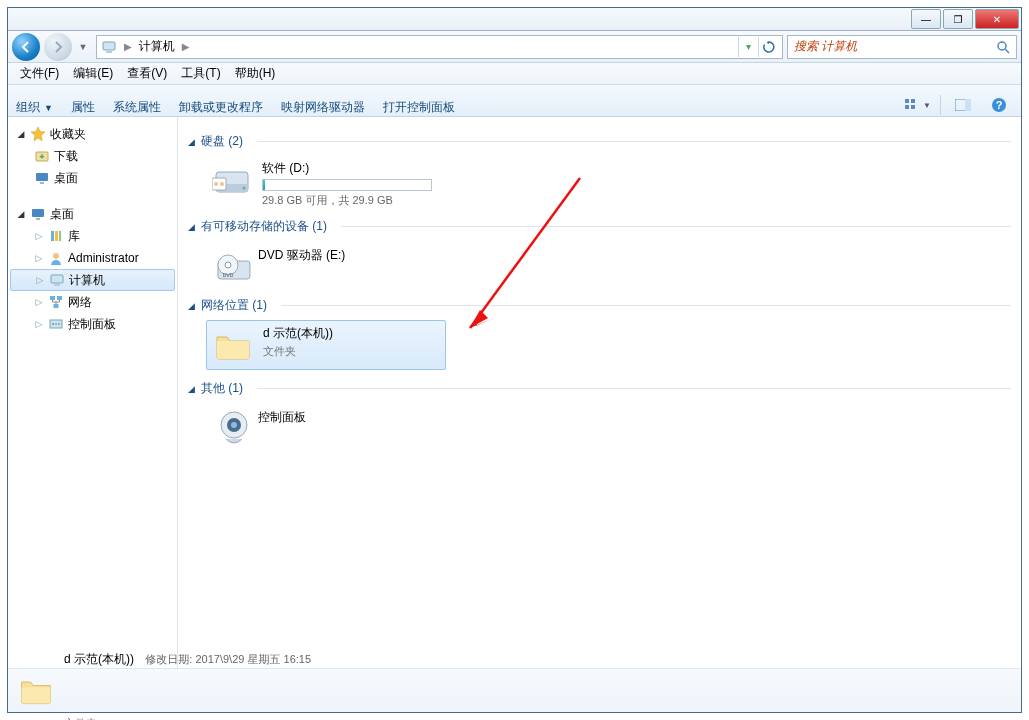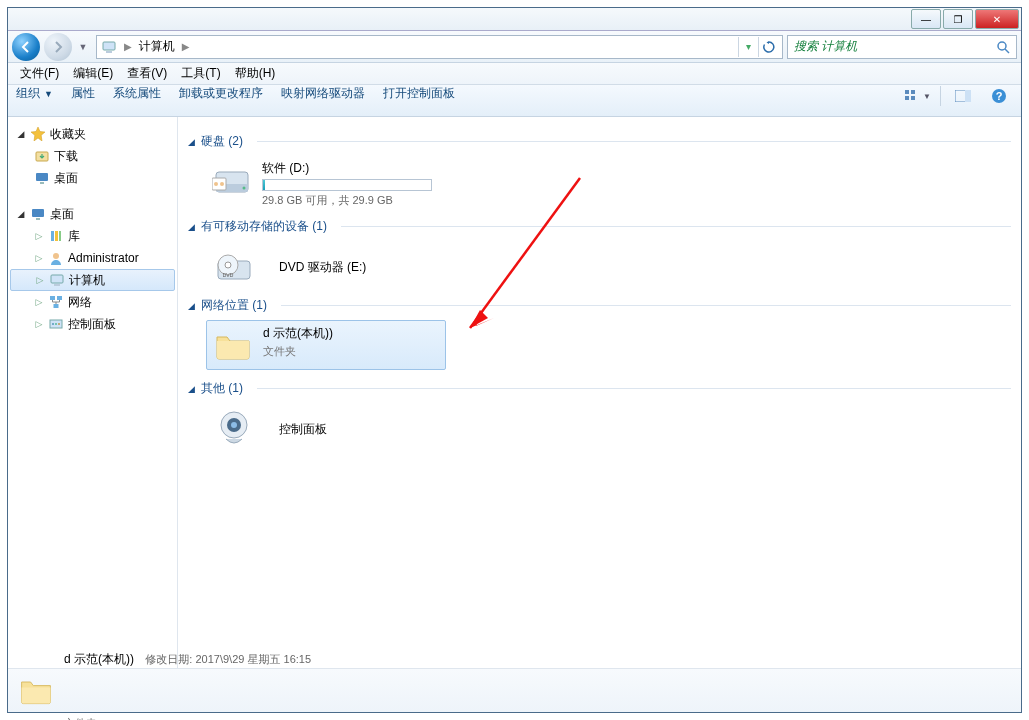--- a/index.html
+++ b/index.html
@@ -17,29 +17,29 @@
 .navrow { height: 32px; background: linear-gradient(#f7fafd,#e9f1f8); display: flex; align-items: center; padding: 0 4px; gap: 4px; border-bottom: 1px solid #c6d4e2; }
 .nav-back, .nav-fwd { width: 28px; height: 28px; border-radius: 50%; display: flex; align-items: center; justify-content: center; }
 .nav-back { background: radial-gradient(circle at 35% 30%, #8fd2ff, #1a7fc9 60%, #0a5a94); color: #fff; }
 .nav-fwd { background: radial-gradient(circle at 35% 30%, #eef4fa, #cfdbe7 60%, #b1c3d4); color: #99a; }
 .nav-drop { width: 14px; height: 22px; display: flex; align-items: center; justify-content: center; color: #667; font-size: 9px; }
 .addressbar { flex: 1; height: 24px; border: 1px solid #a7b8c9; background: #fff; display: flex; align-items: center; padding: 0 4px; font-size: 12px; gap: 6px; margin-left: 2px; }
 .addr-icon { width: 16px; height: 16px; display: inline-flex; align-items: center; justify-content: center; }
 .addr-sep { color: #888; font-size: 10px; margin: 0 1px; }
 .addr-end { margin-left: auto; display: flex; }
 .addr-endbtn { width: 20px; height: 20px; border-left: 1px solid #cbd6e2; display: flex; align-items: center; justify-content: center; font-size: 10px; color: #4a6; }
-.searchbox { width: 230px; height: 24px; border: 1px solid #a7b8c9; background: #fff; display: flex; align-items: center; padding: 0 6px; font-size: 12px; color: #15803d; font-style: italic; }
+.searchbox { width: 230px; height: 24px; border: 1px solid #a7b8c9; background: #fff; display: flex; align-items: center; padding: 0 6px; font-size: 12px; color: #c2410c; font-style: italic; }
 .searchbox svg { margin-left: auto; }
 
 
 .menubar { height: 22px; background: linear-gradient(#f7fafd,#eef4fa); border-bottom: 1px solid #d1dce7; display: flex; align-items: center; padding: 0 6px; gap: 2px; font-size: 12px; }
 .menubar span { padding: 2px 6px; cursor: pointer; }
 
 
-.toolbar { height: 32px; background: linear-gradient(#f4f9fe,#e4eff9); border-bottom: 1px solid #c6d4e2; display: flex; align-items: flex-start; padding: 0 8px; gap: 18px; font-size: 12px; color: #154a7b; }
+.toolbar { height: 32px; background: linear-gradient(#f4f9fe,#e4eff9); border-bottom: 1px solid #c6d4e2; display: flex; align-items: flex-end; padding: 0 8px; gap: 18px; font-size: 12px; color: #154a7b; }
 .tb-item { display: flex; align-items: center; gap: 4px; cursor: pointer; }
 .tb-right { margin-left: auto; display: flex; gap: 8px; align-items: center; }
 .tb-iconbtn { width: 28px; height: 22px; border: 1px solid transparent; display: flex; align-items: center; justify-content: center; border-radius: 2px; }
 .tb-sep-v { width: 1px; height: 20px; background: #c6d4e2; }
 
 
 .body { flex: 1; display: flex; min-height: 0; }
 .sidebar { width: 170px; border-right: 1px solid #dfe6ee; background: #fff; padding-top: 6px; font-size: 12px; overflow: auto; }
 .tree-group { margin-bottom: 14px; }
 .tree-row { display: flex; align-items: center; height: 22px; padding-left: 8px; gap: 4px; cursor: pointer; }
@@ -54,21 +54,21 @@
 .group-hdr { display: flex; align-items: center; gap: 6px; font-size: 12px; color: #1a4f8a; margin: 4px 0 6px 0; cursor: pointer; }
 .group-hdr::after { content: ""; flex: 1; height: 1px; background: #dce5ef; margin-left: 8px; }
 .drive-row { display: flex; gap: 20px; margin-left: 18px; margin-bottom: 6px; }
 .drive { display: flex; gap: 8px; align-items: flex-start; width: 240px; font-size: 12px; padding: 4px; }
 .drive.selected { background: linear-gradient(#eaf4fd,#d8eafb); border: 1px solid #9cc3e8; border-radius: 2px; }
 .drive-icon { width: 44px; height: 40px; display: flex; align-items: center; justify-content: center; }
 .drive-info { display: flex; flex-direction: column; gap: 2px; flex: 1; }
 .usage { width: 170px; height: 12px; border: 1px solid #b7c5d4; background: #fff; position: relative; }
 .usage-fill { height: 100%; background: linear-gradient(#4cc8d4,#1a9fba); }
 .usage-text { font-size: 11px; color: #666; }
-.simple-item { display: flex; gap: 23px; align-items: center; margin-left: 18px; padding: 6px; font-size: 12px; width: 240px; }
+.simple-item { display: flex; gap: 2px; align-items: flex-start; margin-left: 18px; padding: 6px; font-size: 12px; width: 240px; }
 
 
 .anno-arrow { position: absolute; top: 168px; left: 450px; pointer-events: none; }
 
 
 .statusbar { height: 44px; border-top: 1px solid #dfe6ee; background: linear-gradient(#f7fafd,#eef4fa); display: flex; align-items: center; padding: 4px 10px; gap: 10px; font-size: 12px; }
 .status-icon { width: 36px; height: 36px; }
 .status-text { display: flex; flex-direction: column; gap: 48px; }
 .status-meta { color: #666; font-size: 11px; }
 </style>

